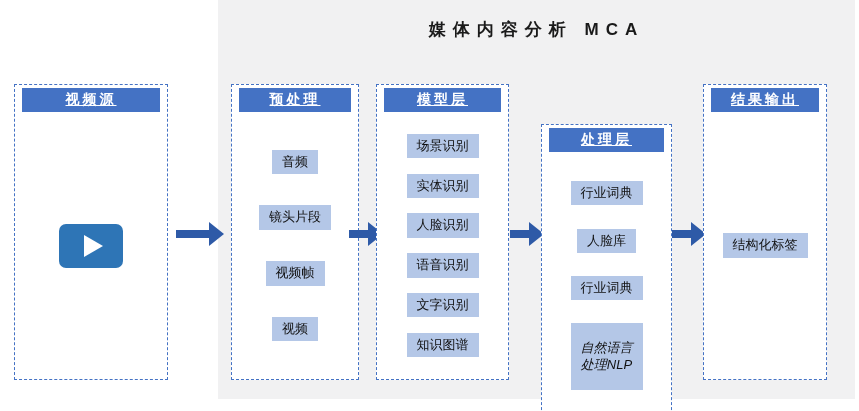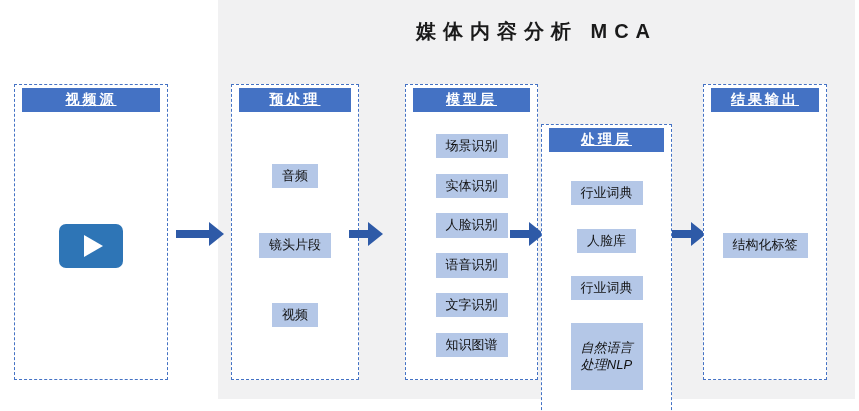--- a/index.html
+++ b/index.html
@@ -2,21 +2,21 @@
 <html><head>
 <meta charset="utf-8">
 <style>
   html,body { margin:0; padding:0; background:#ffffff; }
   body { font-family:"Liberation Sans","DejaVu Sans",sans-serif; }
   .canvas { position:relative; width:859px; height:411px; background:#ffffff; overflow:hidden; }
 
   .panel { position:absolute; left:218px; top:0; width:637px; height:399px; background:#f1f1f2; }
 
   .title { position:absolute; left:218px; top:18px; width:637px; text-align:center;
-           font-size:20px; font-weight:bold; letter-spacing:7px; color:#1a1a1a; }
+           font-size:17px; font-weight:bold; letter-spacing:7px; color:#1a1a1a; }
 
   .col { position:absolute; box-sizing:border-box; border:1px dashed #4472c4; background:#ffffff;
          display:flex; flex-direction:column; }
   .col-header { flex:0 0 auto; height:24px; margin:3px 7px 0 7px; background:#4472c4; color:#ffffff;
                 font-size:14px; font-weight:bold; letter-spacing:3px;
                 display:flex; align-items:center; justify-content:center;text-decoration:underline; }
   .col-body { flex:1 1 auto; display:flex; flex-direction:column; align-items:center;
               justify-content:space-evenly; padding:6px 0; }
   .col-body.center { justify-content:center; }
 
@@ -56,30 +56,31 @@
   <div class="arrow" style="left:176px; top:222px; width:48px;">
     <div class="stem"></div>
     <div class="head"></div>
   </div>
 
   <div class="col" style="left:231px; top:84px; width:128px; height:296px;">
     <div class="col-header">预处理</div>
     <div class="col-body">
       <div class="item">音频</div>
       <div class="item">镜头片段</div>
+      <div class="item">视频帧</div>
       <div class="item">视频</div>
     </div>
   </div>
 
   <div class="arrow" style="left:349px; top:222px; width:34px;">
     <div class="stem"></div>
     <div class="head"></div>
   </div>
 
-  <div class="col" style="left:376px; top:84px; width:133px; height:296px;margin-left:29px;">
+  <div class="col" style="left:376px; top:84px; width:133px; height:296px;">
     <div class="col-header">模型层</div>
     <div class="col-body">
       <div class="item">场景识别</div>
       <div class="item">实体识别</div>
       <div class="item">人脸识别</div>
       <div class="item">语音识别</div>
       <div class="item">文字识别</div>
       <div class="item">知识图谱</div>
     </div>
   </div>

